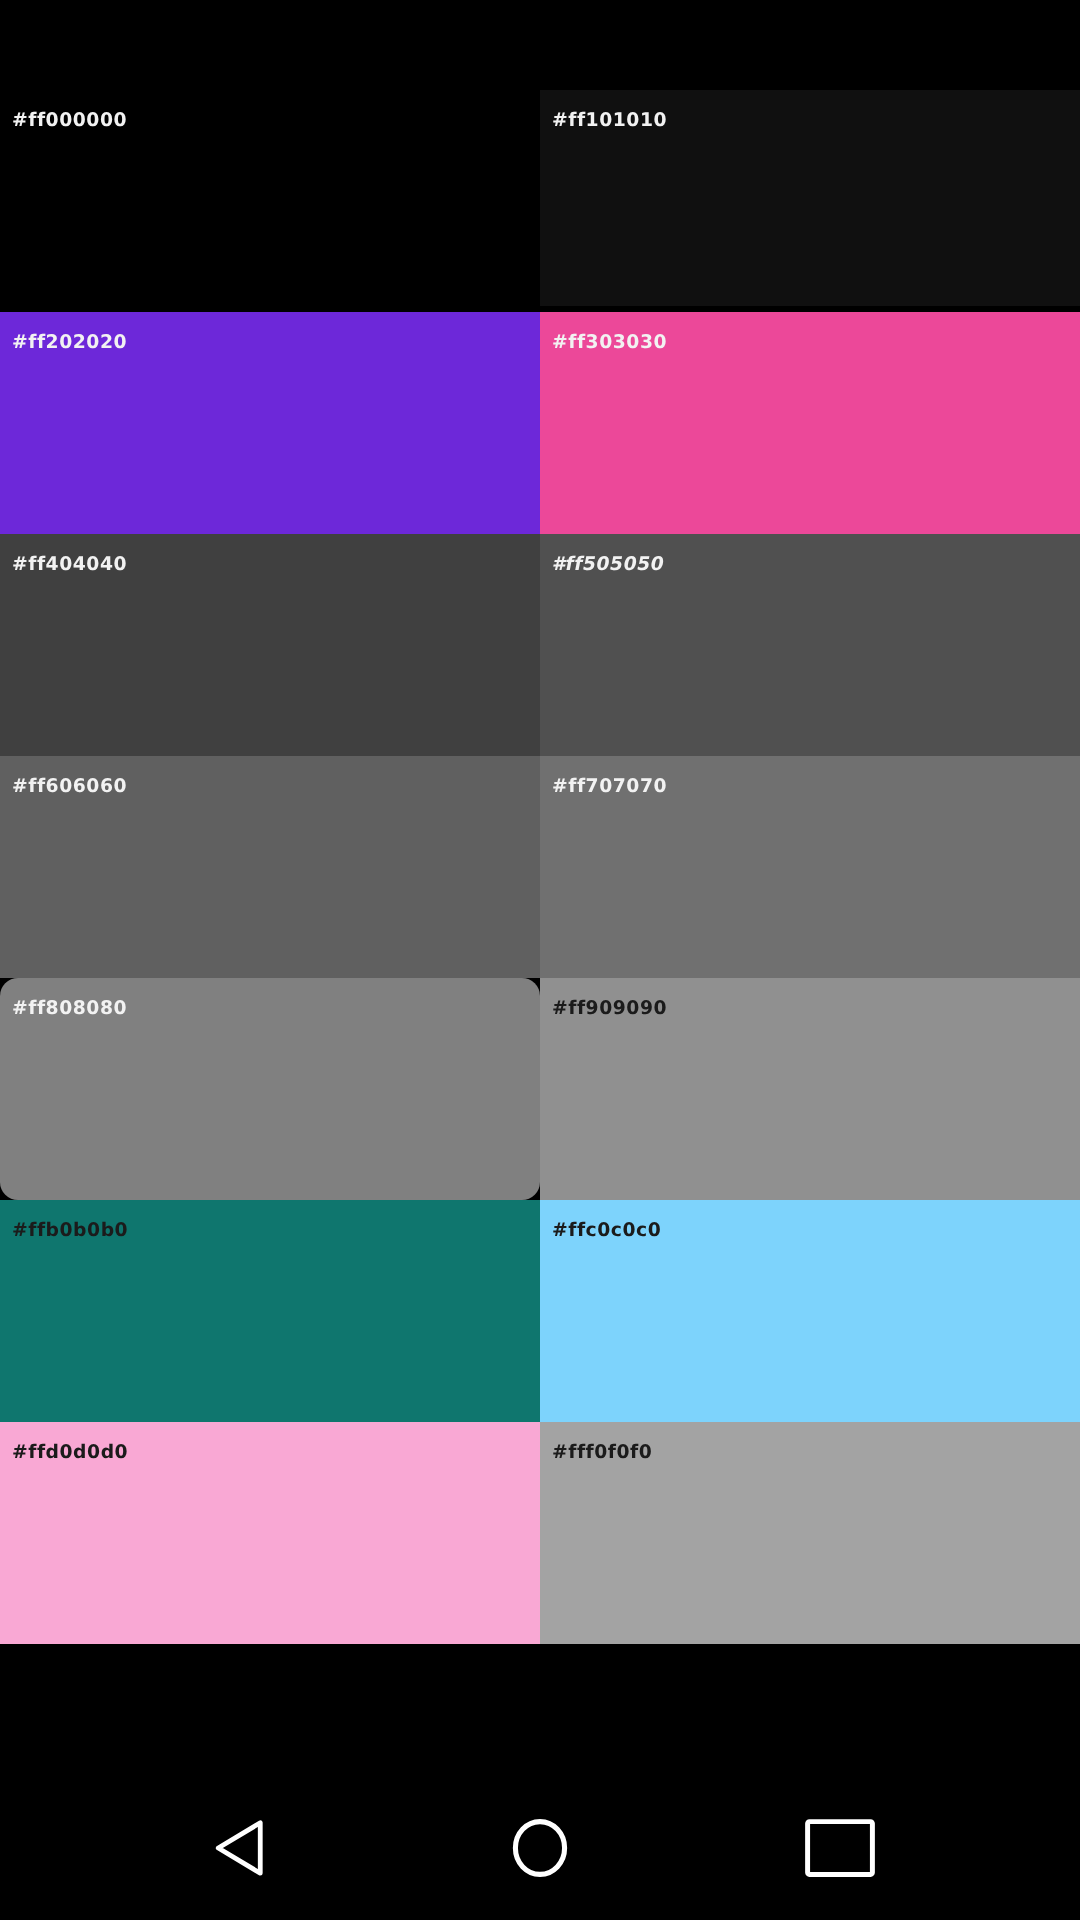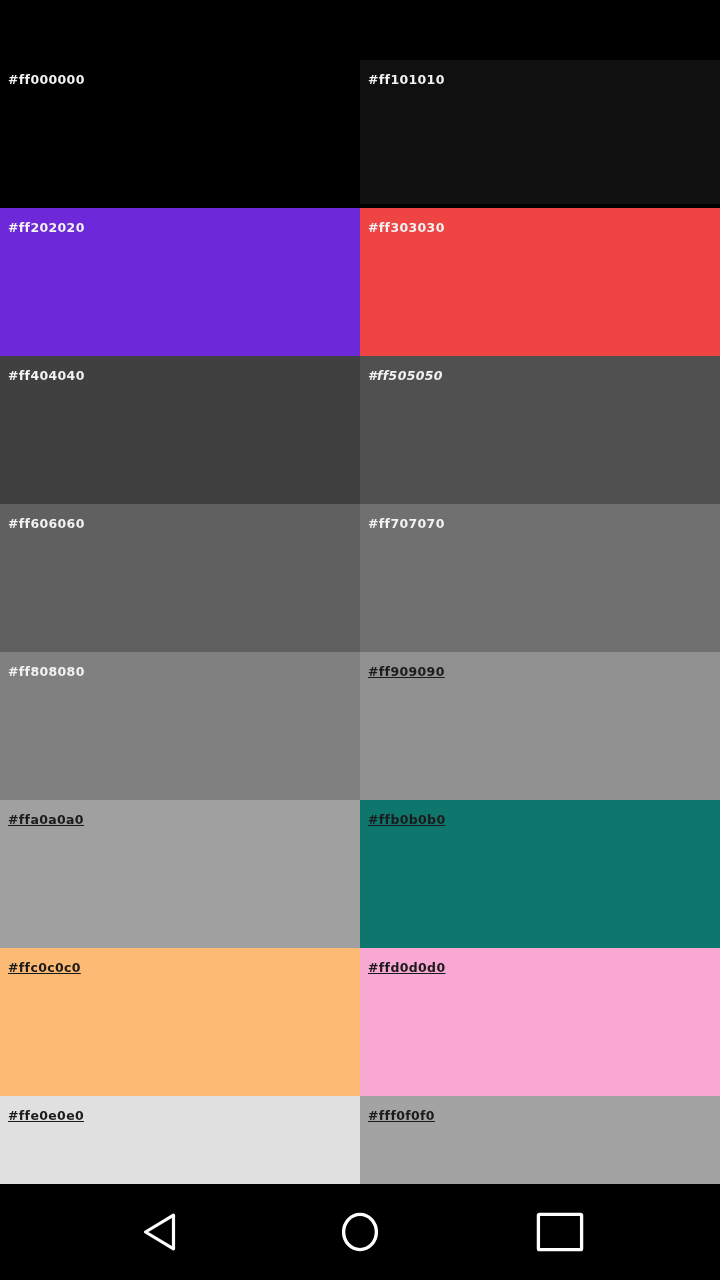--- a/index.html
+++ b/index.html
@@ -45,21 +45,21 @@
     position: absolute;
     left: 8px;
     top: 12px;
     font-family: "DejaVu Sans", sans-serif;
     font-size: 12.5px;
     font-weight: bold;
     letter-spacing: 0.35px;
     line-height: 16px;
     white-space: nowrap;
   }
-  .swatch.light .swatch-label { color: #1b1b1b; text-decoration: underline; }
+  .swatch.light .swatch-label { color: #1b1b1b; }
   .swatch.dark  .swatch-label { color: #f2f2f2; }
 
   
   #navbar {
     position: absolute;
     left: 0;
     top: 1184px;
     width: 720px;
     height: 96px;
     background: #000000;
@@ -88,55 +88,49 @@
   <div id="swatch-grid">
       <div class="swatch dark swatch-row-first" style="background: rgb(0, 0, 0);">
         <span class="swatch-label">#ff000000</span>
       </div>
       <div class="swatch dark swatch-row-first" style="background: rgb(16, 16, 16); text-decoration: underline;">
         <span class="swatch-label">#ff101010</span>
       </div>
       <div class="swatch dark" style="background: #6d28d9;">
         <span class="swatch-label">#ff202020</span>
       </div>
-      <div class="swatch dark" style="background: #ef4444;">
+      <div class="swatch dark" style="background: #ec4899;">
         <span class="swatch-label">#ff303030</span>
       </div>
       <div class="swatch dark" style="background: rgb(64, 64, 64); padding-left: 47px;">
         <span class="swatch-label">#ff404040</span>
       </div>
       <div class="swatch dark" style="background: rgb(80, 80, 80); font-style: italic;">
         <span class="swatch-label">#ff505050</span>
       </div>
       <div class="swatch dark" style="background: rgb(96, 96, 96);">
         <span class="swatch-label">#ff606060</span>
       </div>
       <div class="swatch dark" style="background: rgb(112, 112, 112);">
         <span class="swatch-label">#ff707070</span>
       </div>
-      <div class="swatch dark" style="background: rgb(128, 128, 128);">
+      <div class="swatch dark" style="background: rgb(128, 128, 128); border-radius: 12px;">
         <span class="swatch-label">#ff808080</span>
       </div>
       <div class="swatch light" style="background: rgb(144, 144, 144);">
         <span class="swatch-label">#ff909090</span>
       </div>
-      <div class="swatch light" style="background: rgb(160, 160, 160);">
-        <span class="swatch-label">#ffa0a0a0</span>
-      </div>
       <div class="swatch light" style="background: #0f766e;">
         <span class="swatch-label">#ffb0b0b0</span>
       </div>
-      <div class="swatch light" style="background: #fdba74;">
+      <div class="swatch light" style="background: #7dd3fc;">
         <span class="swatch-label">#ffc0c0c0</span>
       </div>
       <div class="swatch light" style="background: #f9a8d4;">
         <span class="swatch-label">#ffd0d0d0</span>
-      </div>
-      <div class="swatch light" style="background: rgb(224, 224, 224);">
-        <span class="swatch-label">#ffe0e0e0</span>
       </div>
       <div class="swatch light" style="background: #a3a3a3;">
         <span class="swatch-label">#fff0f0f0</span>
       </div>
     </div>
 
   <div id="navbar">
 
     <div class="nav-btn" id="nav-back">
       <span class="icon-back">

